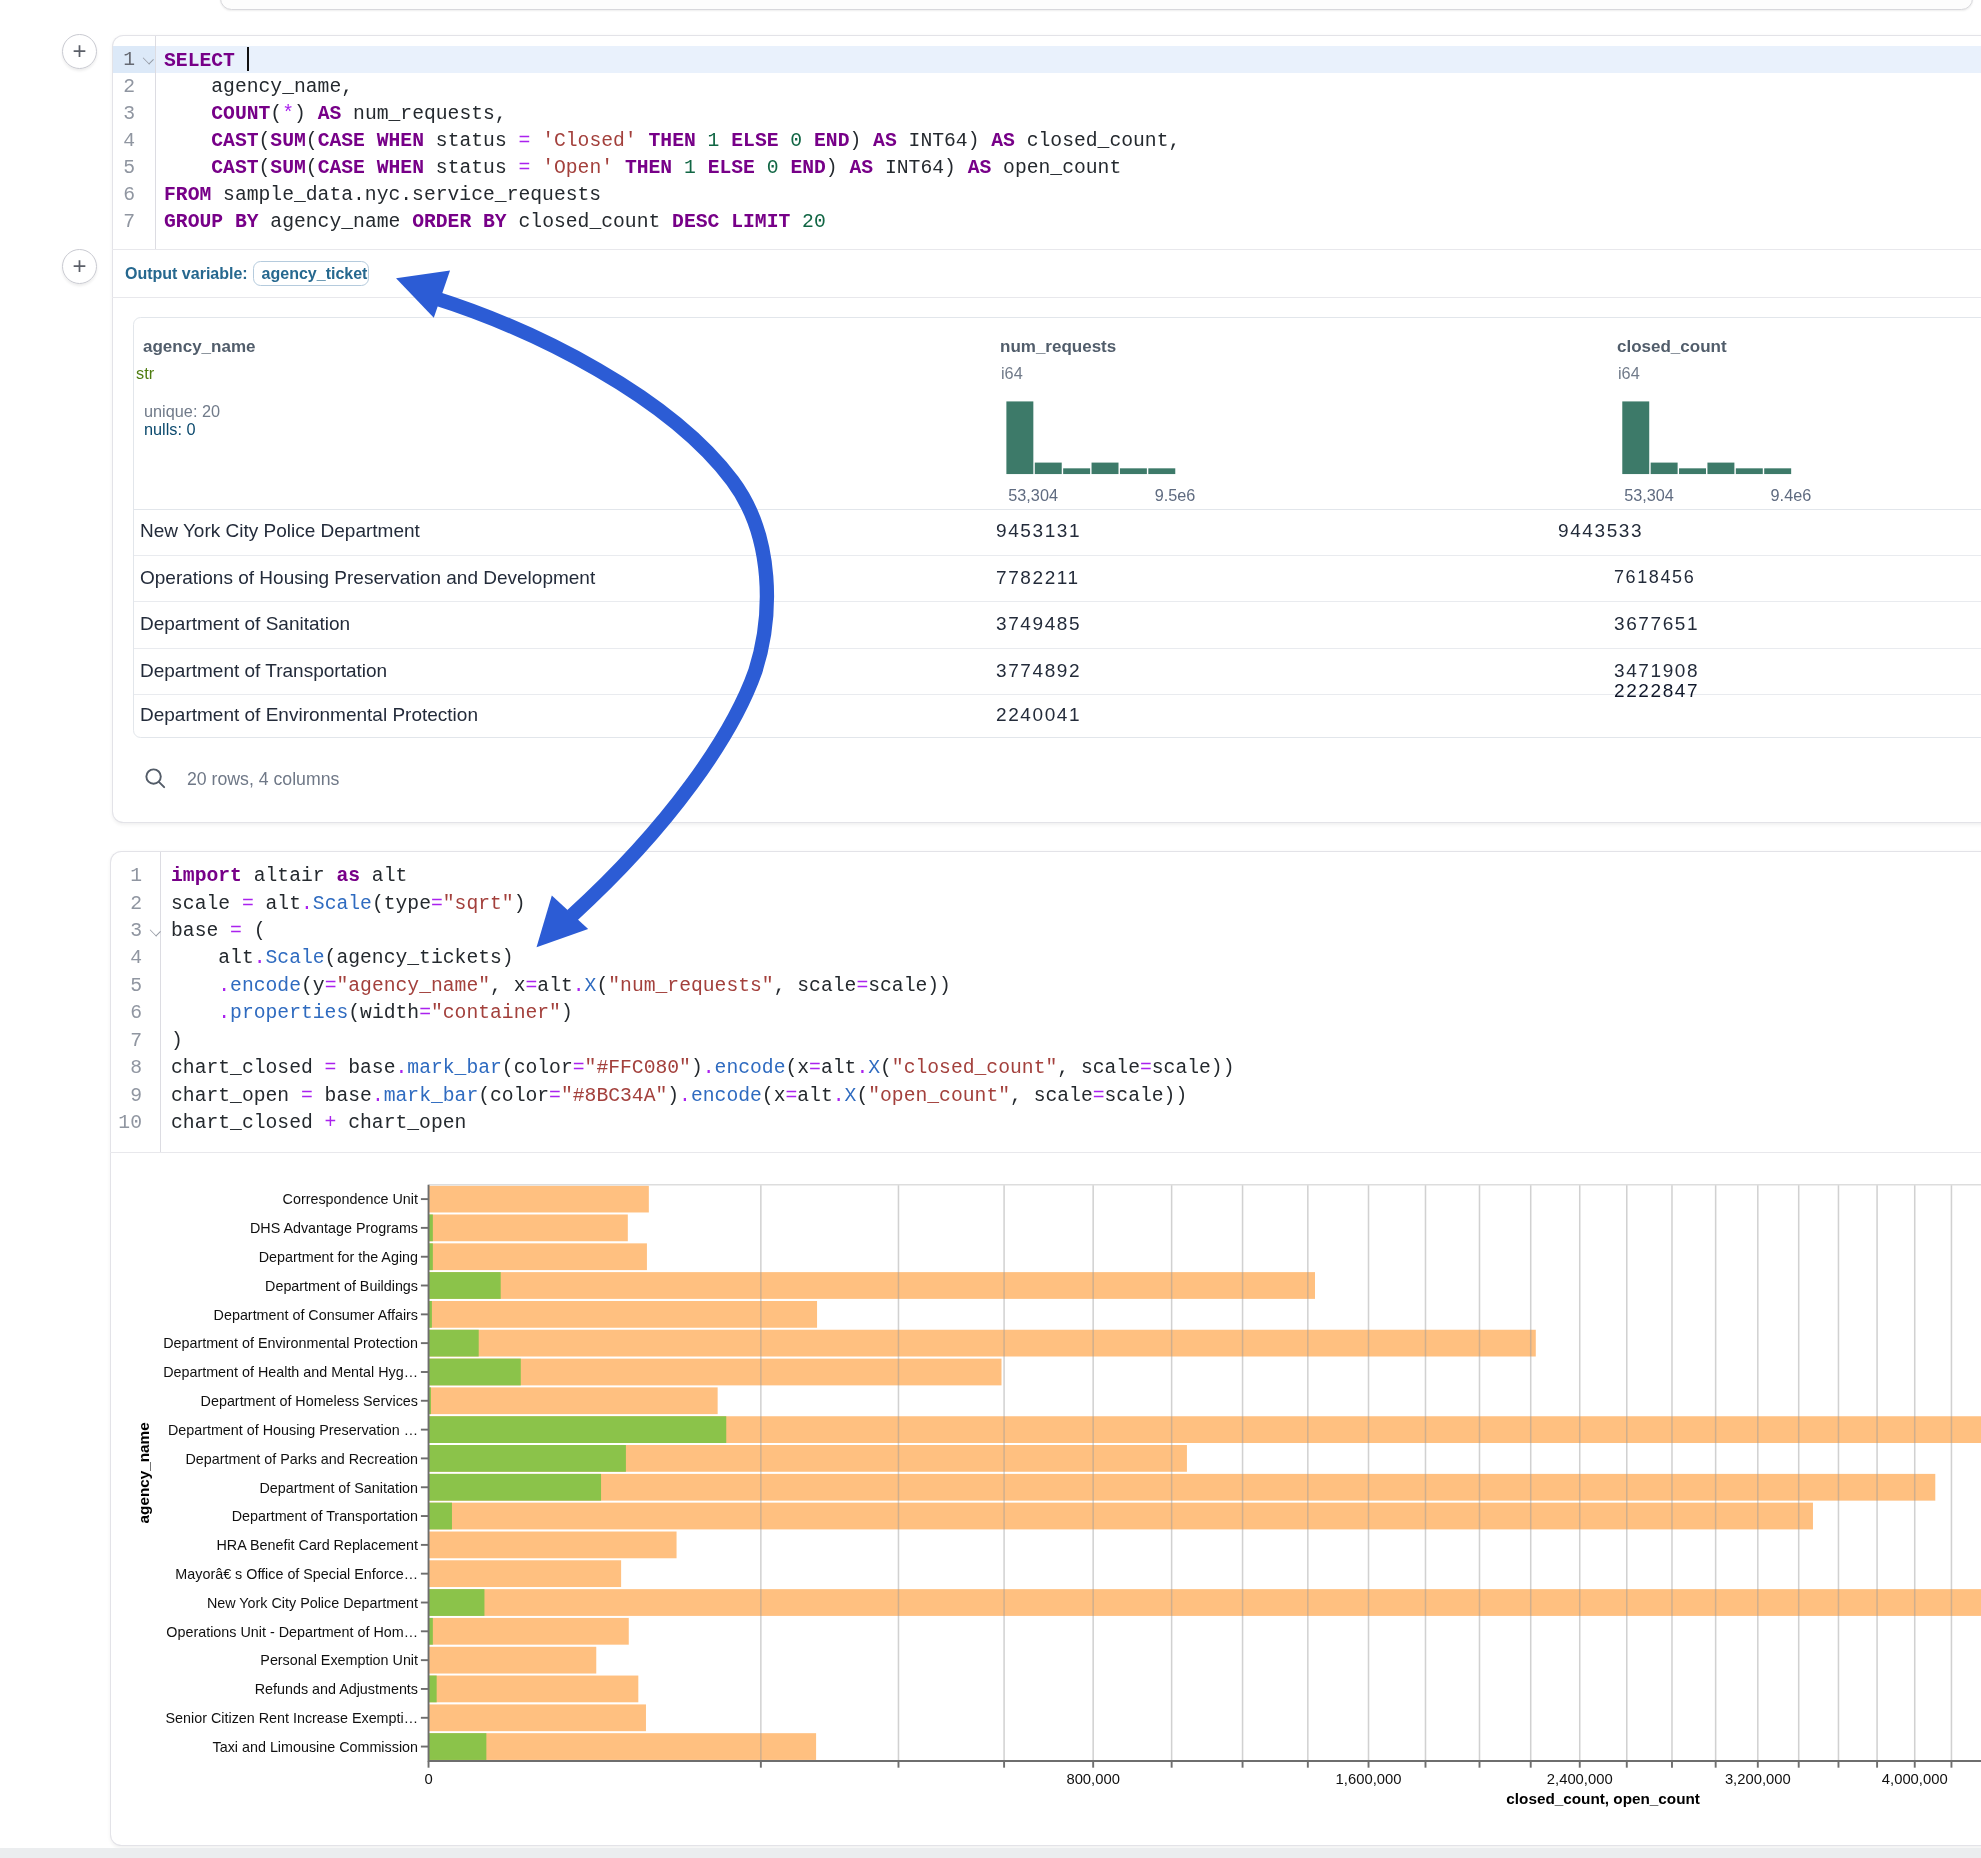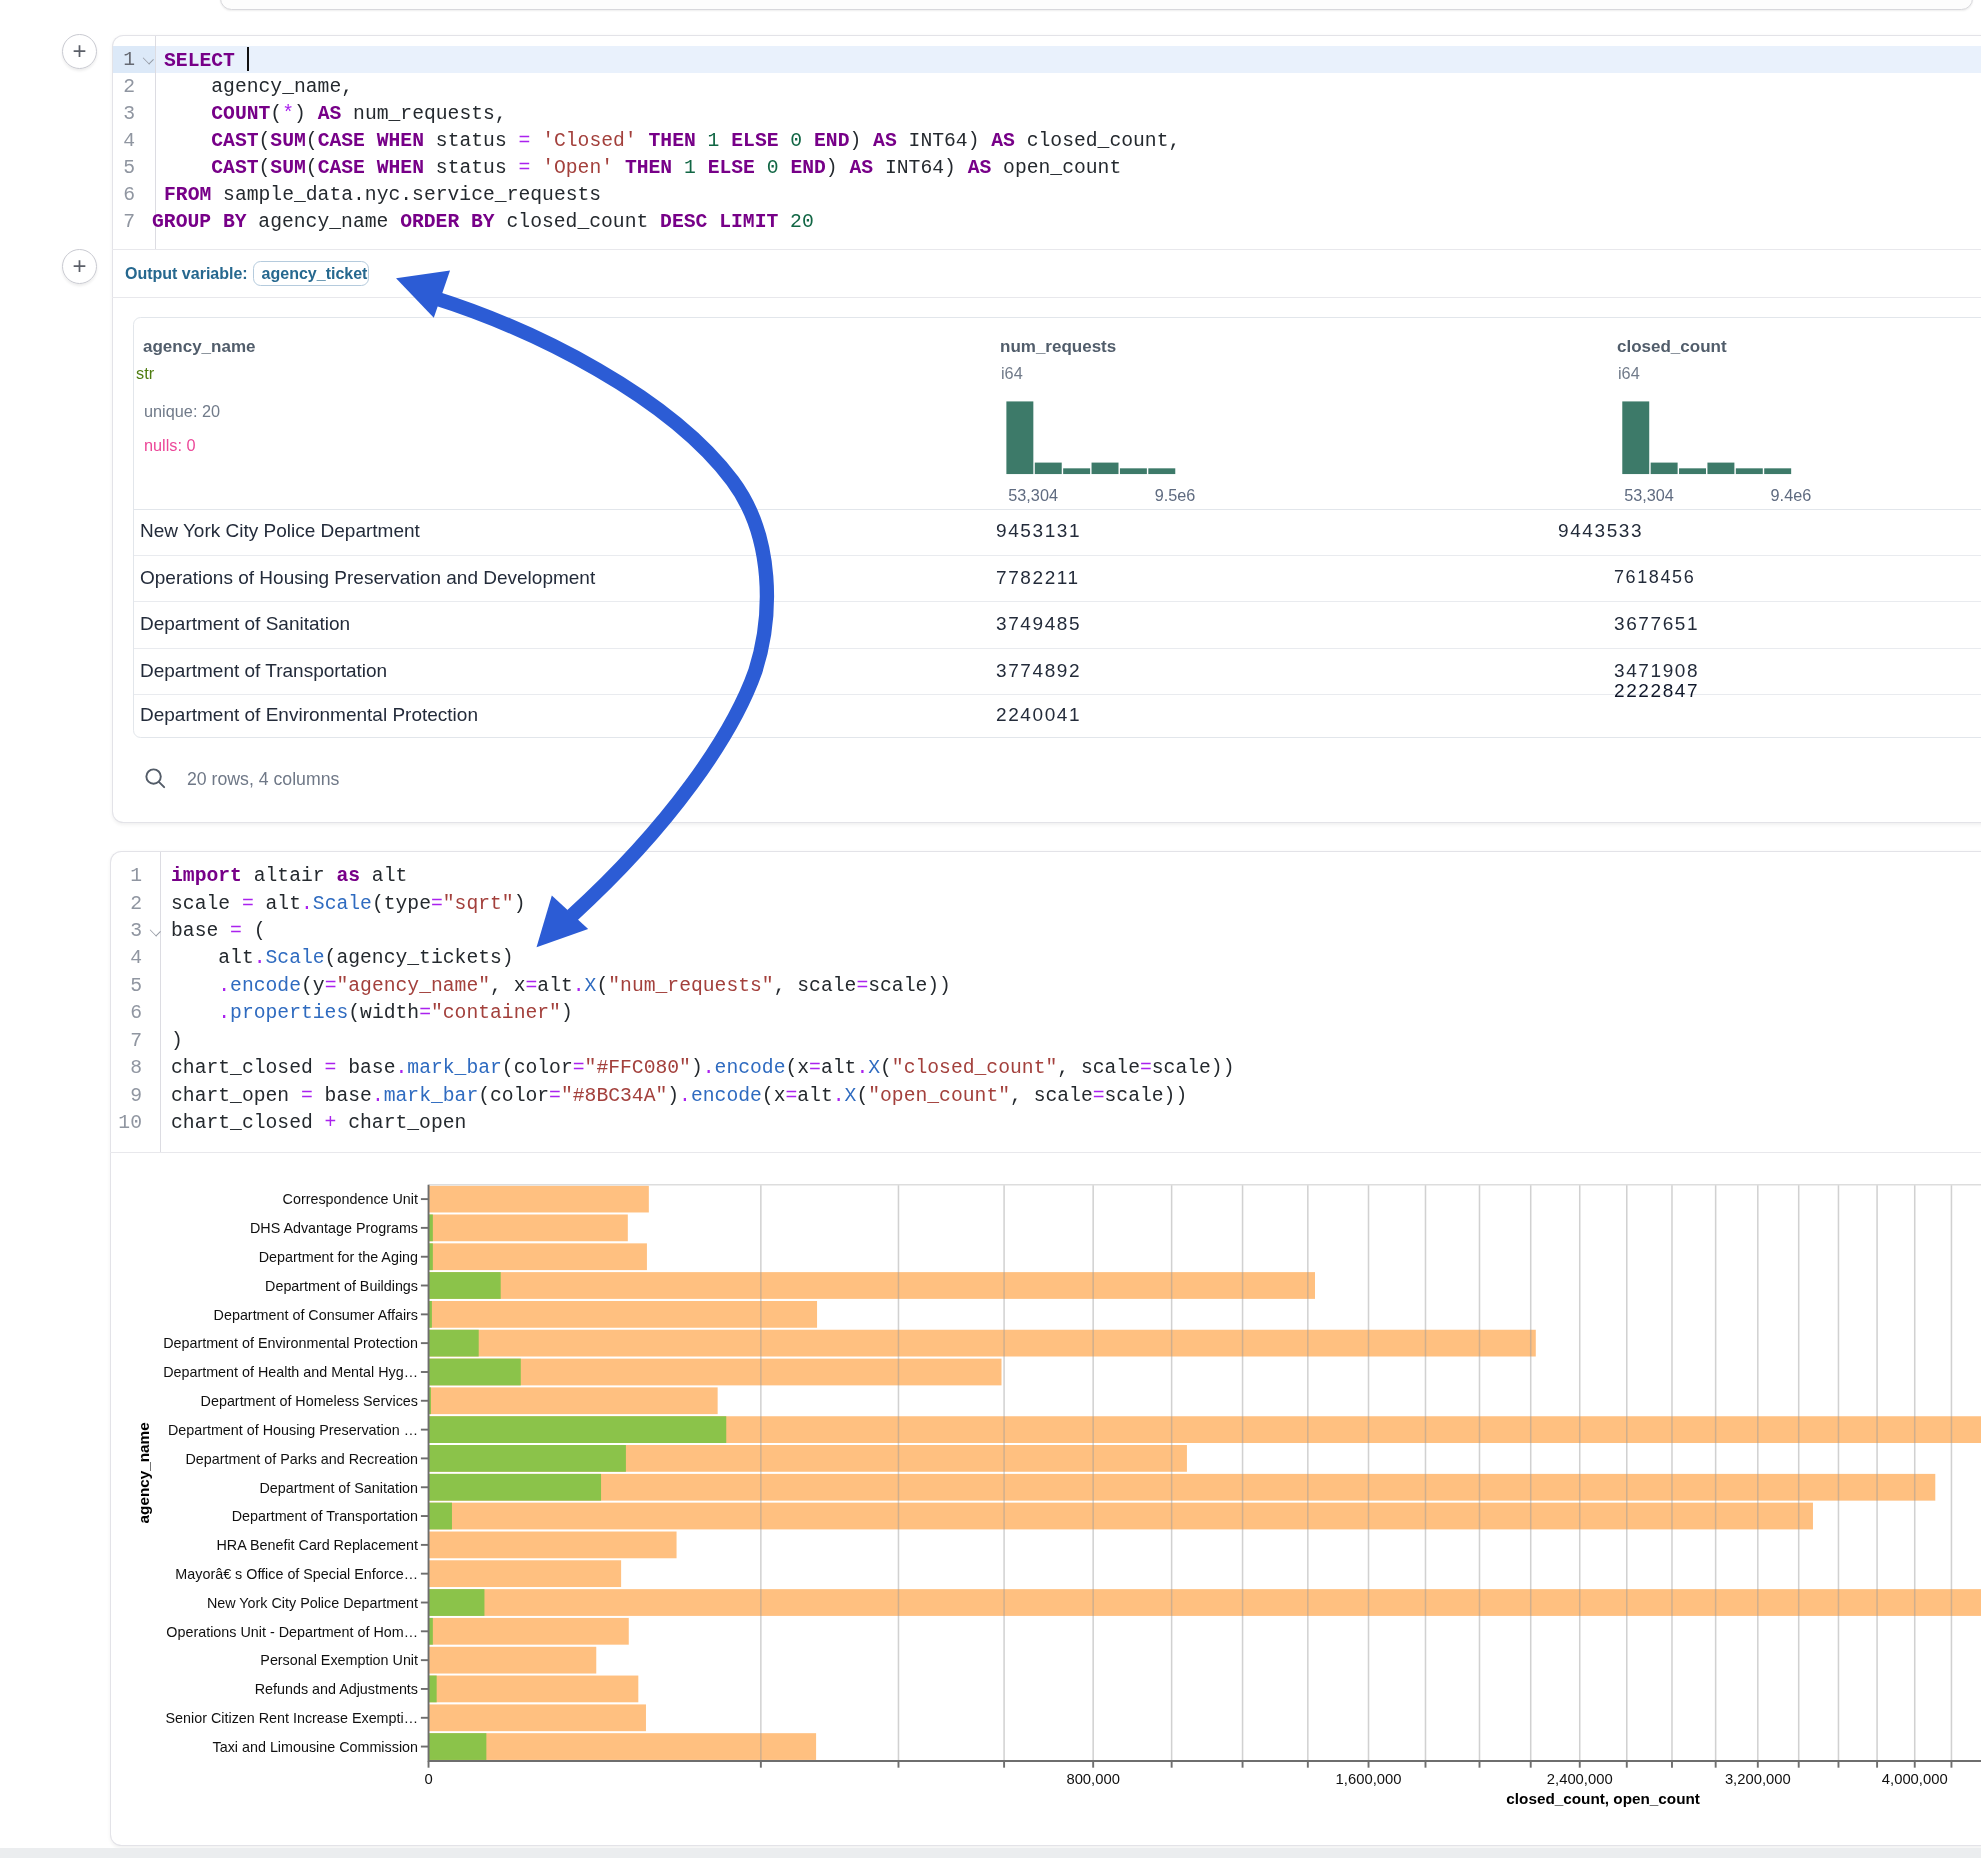--- a/index.html
+++ b/index.html
@@ -28,34 +28,34 @@
 <div class="code" style="left:164px;top:74px;height:27px;line-height:27px;color:#24292e">    agency_name,</div>
 <div class="code num" style="left:78px;top:74px;width:57px;height:27px;line-height:27px;color:#9096a1">2</div>
 <div class="code" style="left:164px;top:101px;height:27px;line-height:27px;color:#24292e">    <b style="color:#770088">COUNT</b>(<span style="color:#aa22ee">*</span>) <b style="color:#770088">AS</b> num_requests,</div>
 <div class="code num" style="left:78px;top:101px;width:57px;height:27px;line-height:27px;color:#9096a1">3</div>
 <div class="code" style="left:164px;top:128px;height:27px;line-height:27px;color:#24292e">    <b style="color:#770088">CAST</b>(<b style="color:#770088">SUM</b>(<b style="color:#770088">CASE</b> <b style="color:#770088">WHEN</b> status <span style="color:#aa22ee">=</span> <span style="color:#a3403c">'Closed'</span> <b style="color:#770088">THEN</b> <span style="color:#116644">1</span> <b style="color:#770088">ELSE</b> <span style="color:#116644">0</span> <b style="color:#770088">END</b>) <b style="color:#770088">AS</b> INT64) <b style="color:#770088">AS</b> closed_count,</div>
 <div class="code num" style="left:78px;top:128px;width:57px;height:27px;line-height:27px;color:#9096a1">4</div>
 <div class="code" style="left:164px;top:155px;height:27px;line-height:27px;color:#24292e">    <b style="color:#770088">CAST</b>(<b style="color:#770088">SUM</b>(<b style="color:#770088">CASE</b> <b style="color:#770088">WHEN</b> status <span style="color:#aa22ee">=</span> <span style="color:#a3403c">'Open'</span> <b style="color:#770088">THEN</b> <span style="color:#116644">1</span> <b style="color:#770088">ELSE</b> <span style="color:#116644">0</span> <b style="color:#770088">END</b>) <b style="color:#770088">AS</b> INT64) <b style="color:#770088">AS</b> open_count</div>
 <div class="code num" style="left:78px;top:155px;width:57px;height:27px;line-height:27px;color:#9096a1">5</div>
 <div class="code" style="left:164px;top:182px;height:27px;line-height:27px;color:#24292e"><b style="color:#770088">FROM</b> sample_data.nyc.service_requests</div>
 <div class="code num" style="left:78px;top:182px;width:57px;height:27px;line-height:27px;color:#9096a1">6</div>
-<div class="code" style="left:152px;top:209px;height:27px;line-height:27px;color:#24292e"><b style="color:#770088">GROUP</b> <b style="color:#770088">BY</b> agency_name <b style="color:#770088">ORDER</b> <b style="color:#770088">BY</b> closed_count <b style="color:#770088">DESC</b> <b style="color:#770088">LIMIT</b> <span style="color:#116644">20</span></div>
+<div class="code" style="left:164px;top:209px;height:27px;line-height:27px;color:#24292e"><b style="color:#770088">GROUP</b> <b style="color:#770088">BY</b> agency_name <b style="color:#770088">ORDER</b> <b style="color:#770088">BY</b> closed_count <b style="color:#770088">DESC</b> <b style="color:#770088">LIMIT</b> <span style="color:#116644">20</span></div>
 <div class="code num" style="left:78px;top:209px;width:57px;height:27px;line-height:27px;color:#9096a1">7</div>
 
 <div class="abs" style="left:112px;top:249px;width:1889px;height:1px;background:#e8e8ec"></div>
 <div class="abs" style="left:125px;top:265px;font-size:16px;font-weight:bold;color:#26688f">Output variable:</div>
 <div class="abs" style="left:253px;top:261px;width:116px;height:25px;border:1px solid #b5cbdd;border-radius:7.6px;overflow:hidden;font-size:16px;font-weight:bold;color:#26688f;line-height:23px;padding-left:7.6px;white-space:nowrap">agency_tickets</div>
 <div class="abs" style="left:112px;top:297px;width:1889px;height:1px;background:#e8e8ec"></div>
 
 <div class="abs" style="left:133px;top:317px;width:2103px;height:421px;border:1px solid #e2e6eb;border-radius:7.6px 0 0 7.6px"></div>
 
 <div class="abs" style="left:143px;top:337px;font-size:17px;font-weight:bold;color:#515d6b">agency_name</div>
 <div class="abs" style="left:136px;top:364px;font-size:16.3px;color:#4d7c0f">str</div>
 <div class="abs" style="left:144px;top:402px;font-size:16.3px;color:#717b8a">unique: 20</div>
-<div class="abs" style="left:144px;top:436px;font-size:16.3px;color:#ec4899">nulls: 0</div>
+<div class="abs" style="left:144px;top:420px;font-size:16.3px;color:#0c4a6e">nulls: 0</div>
 <div class="abs" style="left:1000px;top:337px;font-size:17px;font-weight:bold;color:#515d6b">num_requests</div>
 <div class="abs" style="left:1001px;top:364px;font-size:16.3px;color:#717b8a">i64</div>
 <div class="abs" style="left:1617px;top:337px;font-size:17px;font-weight:bold;color:#515d6b">closed_count</div>
 <div class="abs" style="left:1618px;top:364px;font-size:16.3px;color:#717b8a">i64</div>
 <div class="abs" style="left:134px;top:509px;width:2093px;height:1px;background:#e2e6eb"></div>
 <div class="abs" style="left:134px;top:555px;width:2093px;height:1px;background:#e9ebef"></div>
 <div class="abs" style="left:134px;top:601px;width:2093px;height:1px;background:#e9ebef"></div>
 <div class="abs" style="left:134px;top:648px;width:2093px;height:1px;background:#e9ebef"></div>
 <div class="abs" style="left:134px;top:694px;width:2093px;height:1px;background:#e9ebef"></div>
 <div class="abs" style="left:140px;top:520px;font-size:19px;color:#232b3a">New York City Police Department</div>

